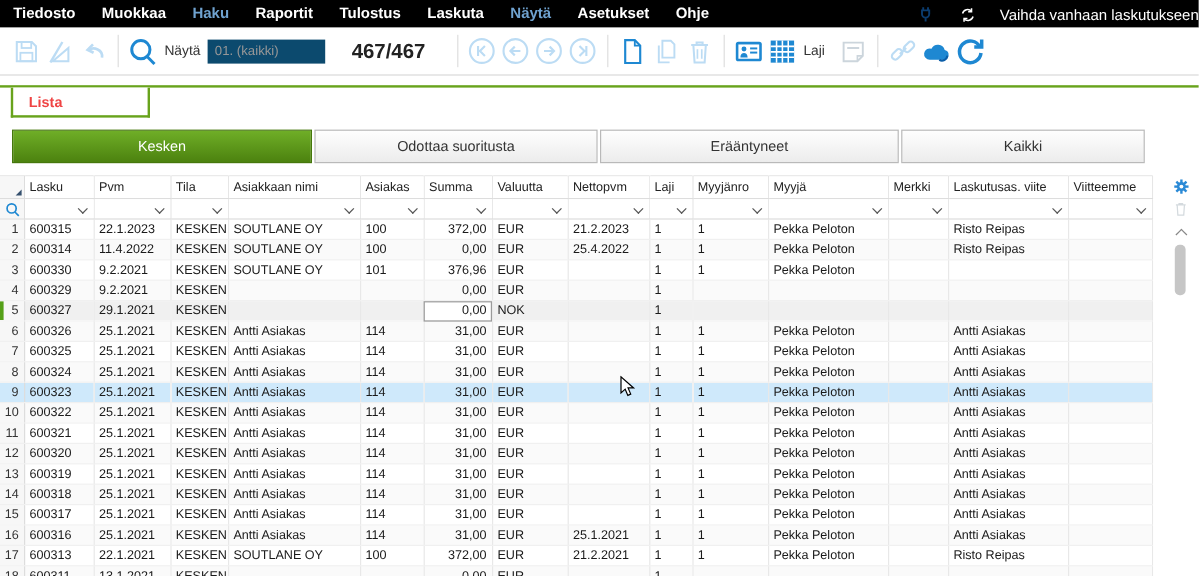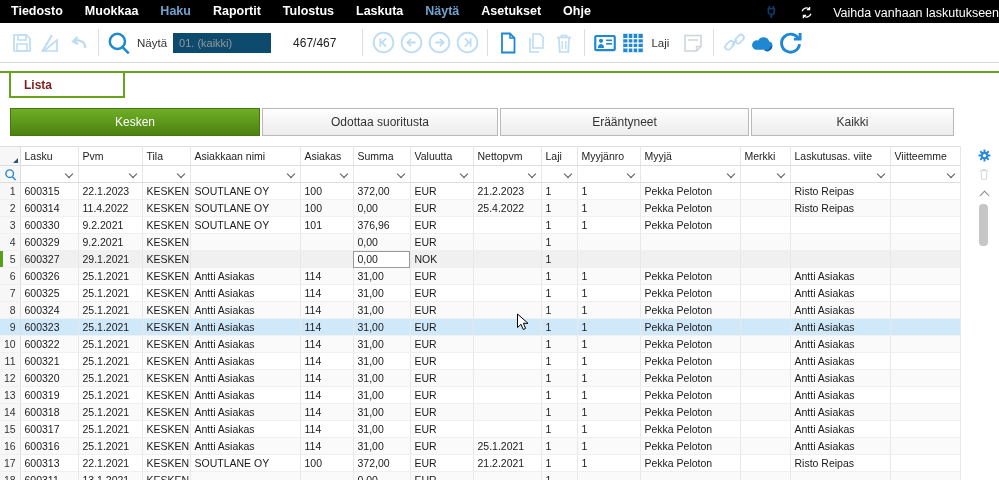--- a/index.html
+++ b/index.html
@@ -19,27 +19,27 @@
   .toolbar{position:absolute;top:23px;left:0;right:0;height:39px;border-bottom:1px solid #d9d9d9;
            display:flex;align-items:center;padding-left:8px;background:#fff}
   .tbtn{width:28px;height:28px;display:flex;align-items:center;justify-content:center;flex:none}
   .tbtn svg{display:block}
   .tsep{width:1px;height:27px;background:#dedede;margin:0 6px;flex:none}
   .tlabel{font-size:11.5px;color:#333;margin:0 6px 0 4px;flex:none}
   .tselect{height:20px;background:#0c4a6e;color:#979797;font-size:11px;line-height:20px;
            padding:0 6px;overflow:hidden;white-space:nowrap;flex:none}
   .sel-nayta{width:86px}
   .sel-laji{width:92px}
-  .tcounter{font-size:12px;font-weight:normal;color:#222;margin:0 20px 0 22px;flex:none}
+  .tcounter{font-size:17px;font-weight:bold;color:#222;margin:0 20px 0 22px;flex:none}
 
   
   .tab-line{position:absolute;top:71px;left:0;right:0;height:2px;background:#68a31c}
   .tab{position:absolute;top:73px;left:9px;width:116px;height:25px;background:#fff;
        border:2px solid #68a31c;border-top:none;box-sizing:border-box;
-       display:flex;align-items:center;padding-left:13px;font-size:12px;font-weight:bold;color:#7f1d1d}
+       display:flex;align-items:center;padding-left:13px;font-size:12px;font-weight:bold;color:#ef4444}
 
   
   .filters{position:absolute;top:108px;left:10px;display:flex}
   .fbtn{height:28px;box-sizing:border-box;border:1px solid #b9b9b9;margin-right:2px;
         background:linear-gradient(#fefefe,#ececec);font-size:12px;color:#333;
         display:flex;align-items:center;justify-content:center;cursor:pointer}
   .fbtn.active{background:linear-gradient(#6fae27,#4c820f);border-color:#45770c;color:#fff}
 
   
   .gridwrap{position:absolute;top:146px;left:0;width:961px;bottom:0;overflow:hidden}
@@ -53,21 +53,21 @@
   .numcol{background:#f7f7f7 !important;border-right:1px solid #ddd !important;text-align:right;color:#333}
   .tri{position:absolute;right:2px;bottom:2px;width:0;height:0;
        border-left:5px solid transparent;border-bottom:5px solid #35506e}
   .fcell{border-bottom:1px solid #ddd !important;position:relative}
   .chev{position:absolute;right:6px;top:5px;width:5px;height:5px;
         border-right:1.4px solid #555;border-bottom:1.4px solid #555;transform:rotate(45deg)}
   tr.even td{background:#fafafa}
   tr.selected td{background:#cfe9fb !important}
   tr.current td{background:#f0f0f0}
   tr.current td.numcol{box-shadow:inset 3px 0 0 #55a018}
-  td.num{text-align:left}
+  td.num{text-align:right}
   td.editcell{background:#fff !important;outline:1px solid #9a9a9a;outline-offset:-1px}
 
   
   .rail{position:absolute;top:146px;right:5px;width:18px;bottom:0}
   .rail .icon{position:absolute;left:1px}
   .sb-chev{position:absolute;left:5px;top:46px;width:6px;height:6px;
            border-left:1.5px solid #888;border-top:1.5px solid #888;transform:rotate(45deg)}
   .sb-thumb{position:absolute;left:3px;top:58px;width:9px;height:42px;border-radius:4px;background:#c6c6c6}
 
   .cursor{position:absolute;left:516px;top:313px;z-index:50}

